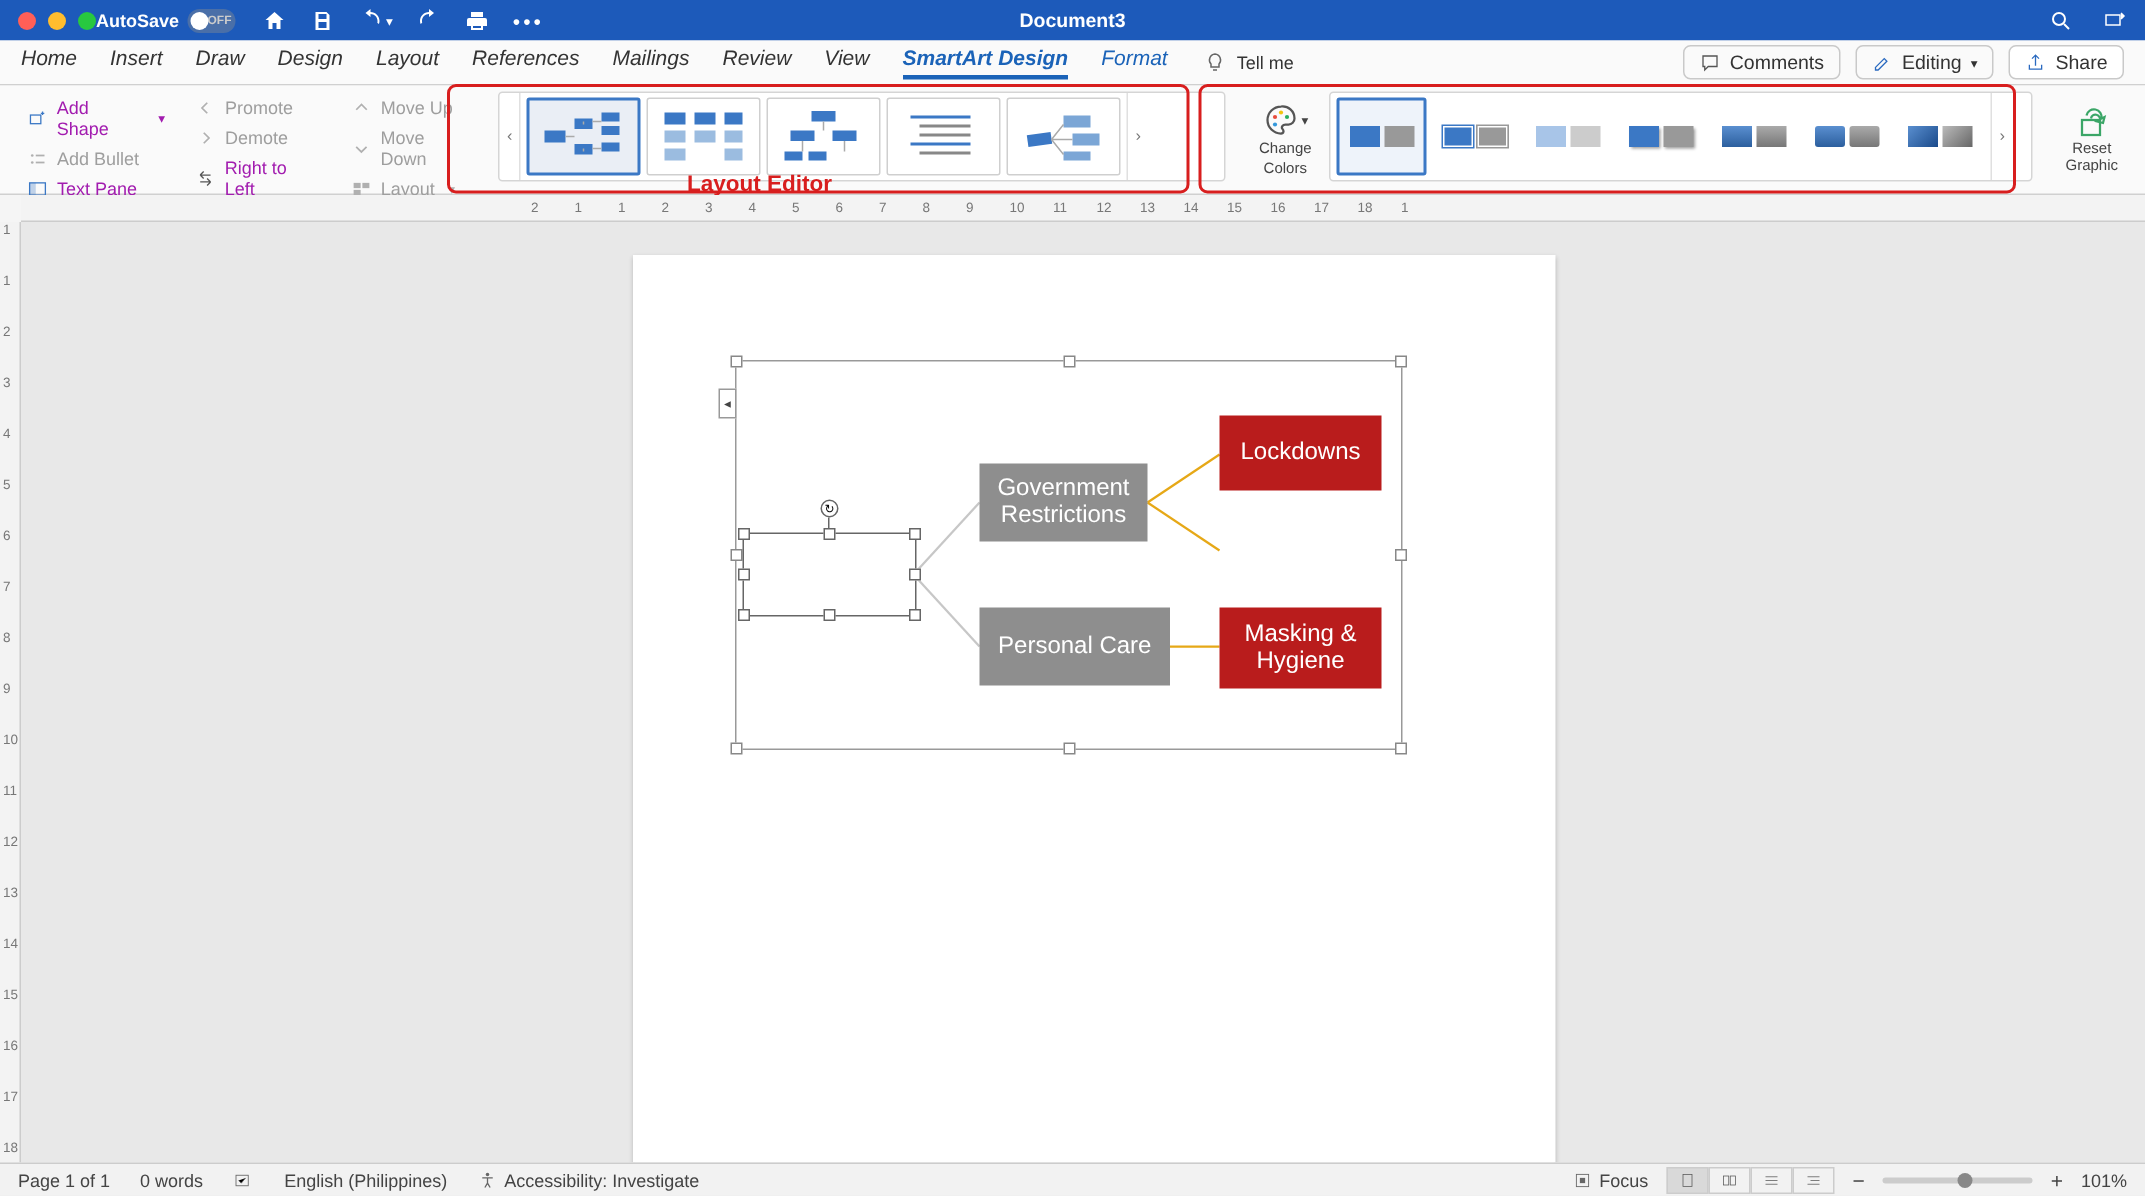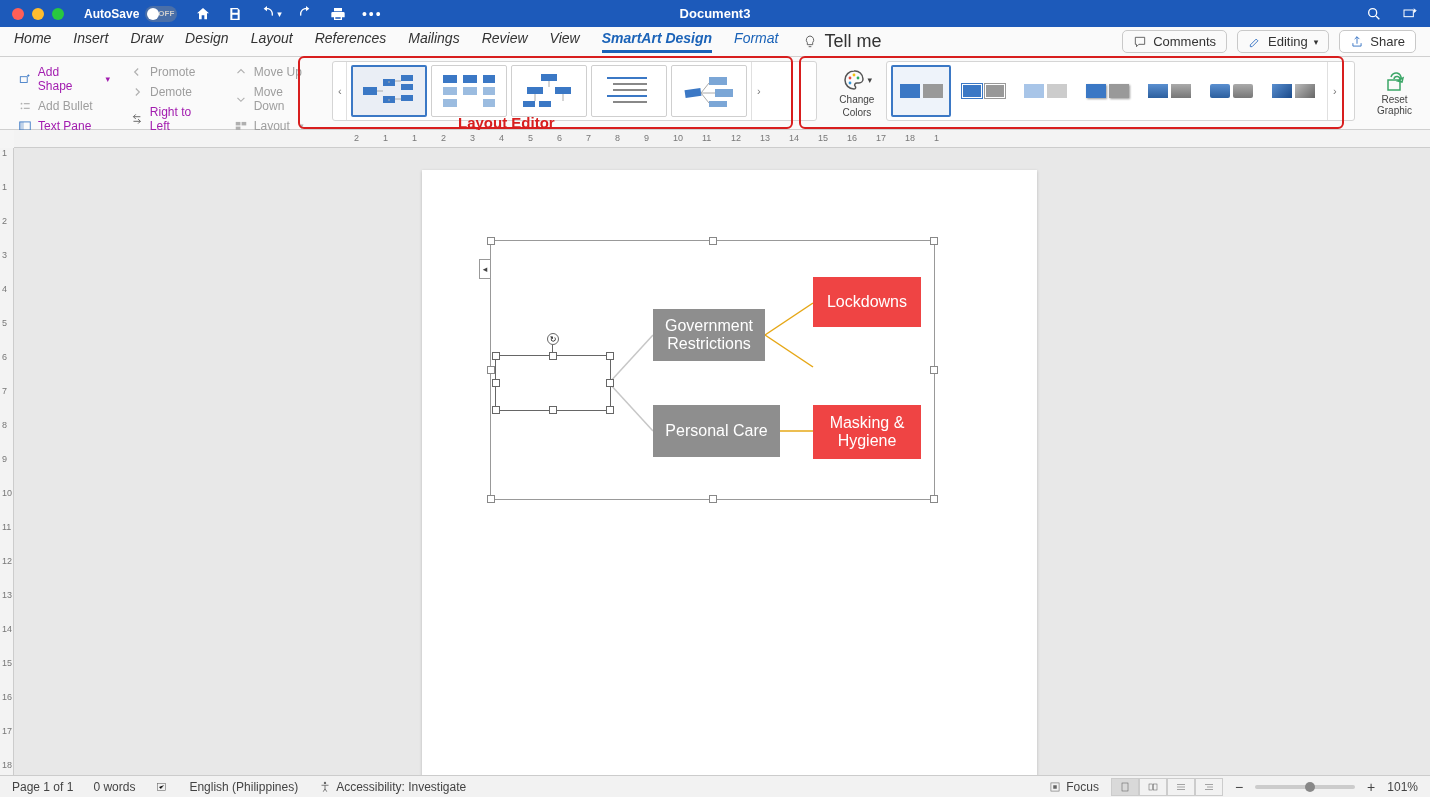--- a/index.html
+++ b/index.html
@@ -5,36 +5,36 @@
     * { margin: 0; padding: 0; box-sizing: border-box; font-family: -apple-system, BlinkMacSystemFont, "Segoe UI", sans-serif; }
     body { background: #f5f5f5; overflow: hidden; width: 1430px; height: 797px; position: relative; }
 
     
     .title-bar { height: 27px; background: #1d5aba; display: flex; align-items: center; padding: 0 12px; color: white; position: relative; }
     .traffic-lights { display: flex; gap: 8px; }
     .traffic-light { width: 12px; height: 12px; border-radius: 50%; }
     .tl-r { background: #ff5f57; }
     .tl-y { background: #ffbd2e; }
     .tl-g { background: #28c840; }
-    .autosave { display: flex; align-items: center; gap: 6px; margin-left: 20px; font-size: 12px; font-weight: 600; }
+    .autosave { display: flex; align-items: center; gap: 6px; font-size: 12px; font-weight: 600; }
     .toggle { width: 32px; height: 16px; background: #4a6fa8; border-radius: 8px; position: relative; }
     .toggle::after { content: ""; position: absolute; width: 12px; height: 12px; background: white; border-radius: 50%; top: 2px; left: 2px; }
     .toggle-label { font-size: 8px; position: absolute; right: 3px; top: 3px; color: #ccc; }
     .qat { display: flex; gap: 16px; margin-left: 18px; align-items: center; }
     .qat-icon { width: 16px; height: 16px; fill: white; }
     .title-center { position: absolute; left: 50%; transform: translateX(-50%); font-size: 13px; font-weight: 600; }
     .title-right { position: absolute; right: 12px; display: flex; gap: 20px; align-items: center; }
 
     
     .tab-row { height: 30px; background: #fafafa; border-bottom: 1px solid #d0d0d0; display: flex; align-items: center; padding: 0 14px; position: relative; }
     .tabs { display: flex; gap: 22px; }
     .tab { font-size: 14px; color: #333; cursor: pointer; padding-bottom: 4px; font-style: italic; }
     .tab.active { color: #1b63b8; font-weight: 600; border-bottom: 3px solid #1b63b8; }
     .tab.context { color: #1b63b8; }
-    .tellme { display: flex; align-items: center; gap: 6px; margin-left: 24px; font-size: 18px; color: #333; }
+    .tellme { display: flex; align-items: center; gap: 6px; margin-left: 24px; font-size: 12px; color: #333; }
     .tab-right { position: absolute; right: 14px; display: flex; gap: 10px; }
     .pill { border: 1px solid #c9c9c9; border-radius: 5px; padding: 3px 10px; font-size: 13px; display: flex; align-items: center; gap: 6px; color: #333; }
     .pill.share { background: #fff; }
     .pill svg { width: 14px; height: 14px; }
 
     
     .ribbon { height: 73px; background: #fafafa; border-bottom: 1px solid #d0d0d0; display: flex; align-items: stretch; padding: 4px 8px; position: relative; }
     .rgroup { display: flex; flex-direction: column; gap: 2px; padding: 2px 6px; }
     .rbtn { display: flex; align-items: center; gap: 6px; font-size: 12px; color: #a21caf; padding: 2px 4px; }
     .rbtn.disabled { color: #9e9e9e; }
@@ -80,21 +80,21 @@
     .smartart-frame { position: absolute; left: 68px; top: 70px; width: 445px; height: 260px; border: 1px solid #999; }
     .smartart-frame .handle { position: absolute; width: 8px; height: 8px; background: white; border: 1px solid #888; }
     .handle.tl { top: -4px; left: -4px; } .handle.tm { top: -4px; left: 50%; margin-left: -4px; } .handle.tr { top: -4px; right: -4px; }
     .handle.ml { top: 50%; left: -4px; margin-top: -4px; } .handle.mr { top: 50%; right: -4px; margin-top: -4px; }
     .handle.bl { bottom: -4px; left: -4px; } .handle.bm { bottom: -4px; left: 50%; margin-left: -4px; } .handle.br { bottom: -4px; right: -4px; }
     .expand-tab { position: absolute; left: -12px; top: 18px; width: 12px; height: 20px; background: white; border: 1px solid #999; display: flex; align-items: center; justify-content: center; font-size: 9px; color: #444; }
 
     .sa-box { position: absolute; color: white; font-size: 16px; display: flex; align-items: center; justify-content: center; text-align: center; padding: 4px 8px; }
     .sa-blue { background: #3163a6; }
     .sa-gray { background: #8e8e8e; }
-    .sa-yellow { background: #ef4444; }
+    .sa-yellow { background: #b91c1c; }
     
     .sa-sel { position: absolute; border: 1px solid #666; }
     .sa-sel .h { position: absolute; width: 8px; height: 8px; background: white; border: 1px solid #666; }
 
     
     .status-bar { position: absolute; bottom: 0; left: 0; right: 0; height: 22px; background: #f2f2f2; border-top: 1px solid #ccc; display: flex; align-items: center; padding: 0 12px; font-size: 12px; color: #444; gap: 20px; }
     .status-right { position: absolute; right: 12px; display: flex; align-items: center; gap: 12px; }
     .view-btns { display: flex; }
     .view-btn { width: 28px; height: 18px; border: 1px solid #ccc; display: flex; align-items: center; justify-content: center; }
     .view-btn.active { background: #d9d9d9; }

